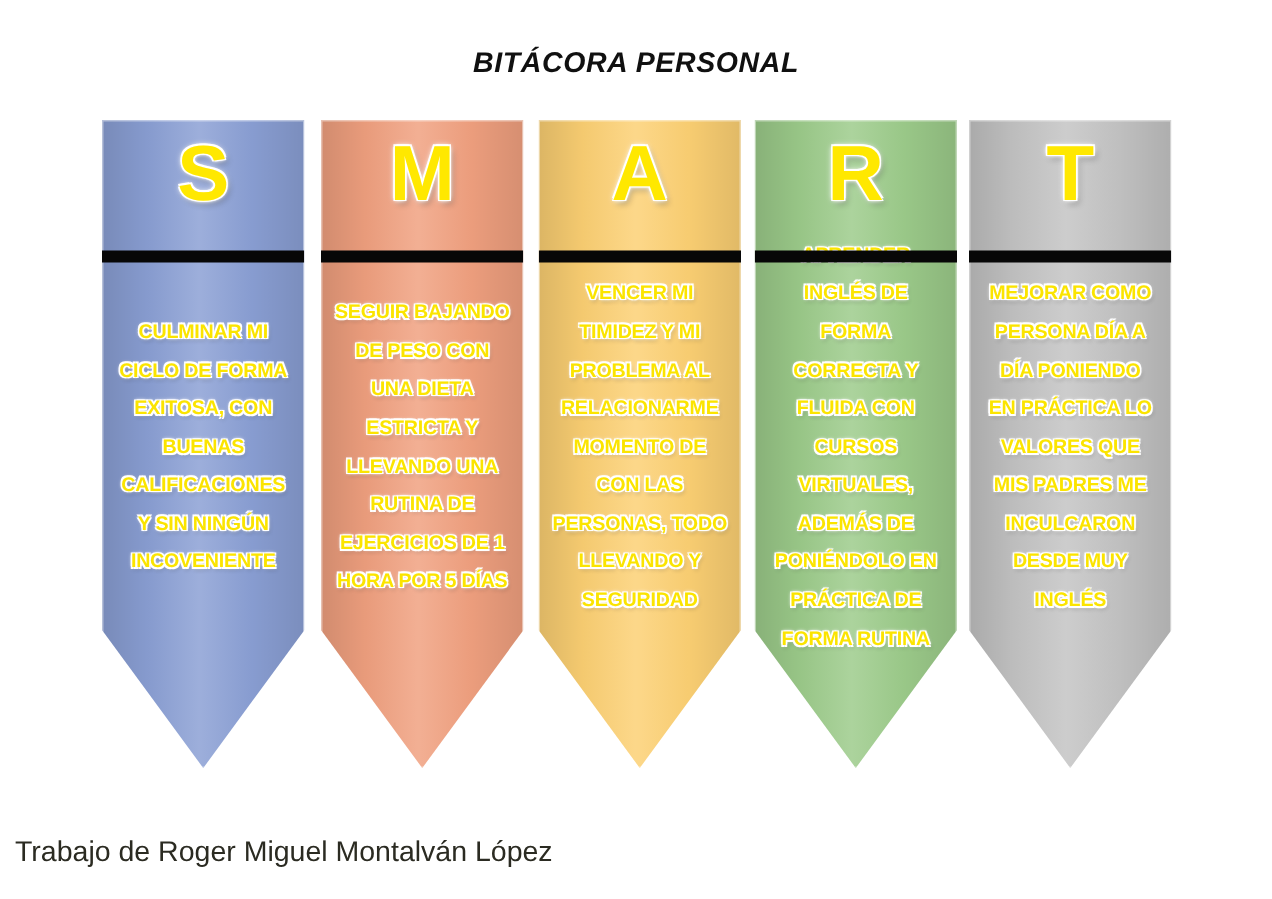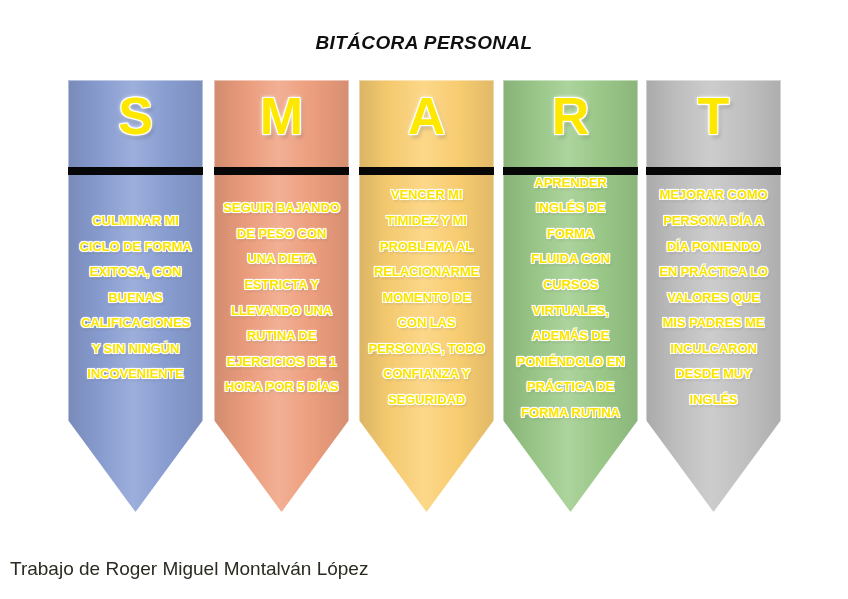--- a/index.html
+++ b/index.html
@@ -180,34 +180,35 @@
       <div class="letter">A</div>
       <div class="divider"></div>
       <div class="body-text">
         <div class="line">VENCER MI</div>
         <div class="line">TIMIDEZ Y MI</div>
         <div class="line">PROBLEMA AL</div>
         <div class="line">RELACIONARME</div>
         <div class="line">MOMENTO DE</div>
         <div class="line">CON LAS</div>
         <div class="line">PERSONAS, TODO</div>
-        <div class="line">CONFIANZA Y</div>
+        <div class="line">LLEVANDO Y</div>
         <div class="line">SEGURIDAD</div>
       </div>
     </div>
 
     <div class="banner b4">
       <div class="tint"></div>
       <div class="edge"></div>
       <div class="letter">R</div>
       <div class="divider"></div>
       <div class="body-text">
         <div class="line">APRENDER</div>
         <div class="line">INGLÉS DE</div>
         <div class="line">FORMA</div>
+        <div class="line">CORRECTA Y</div>
         <div class="line">FLUIDA CON</div>
         <div class="line">CURSOS</div>
         <div class="line">VIRTUALES,</div>
         <div class="line">ADEMÁS DE</div>
         <div class="line">PONIÉNDOLO EN</div>
         <div class="line">PRÁCTICA DE</div>
         <div class="line">FORMA RUTINA</div>
       </div>
     </div>
 

